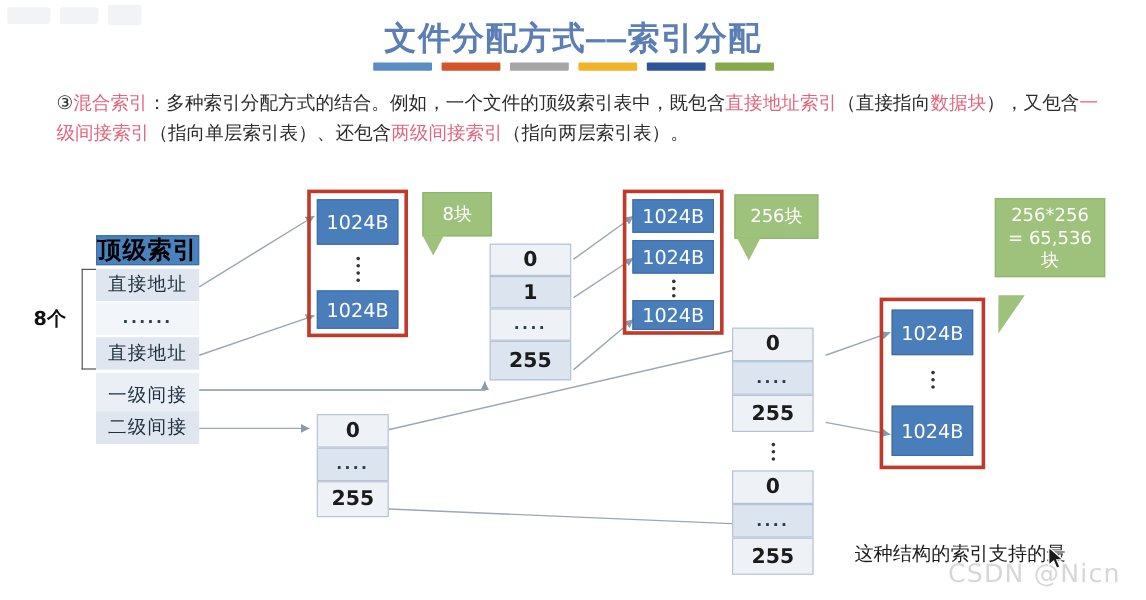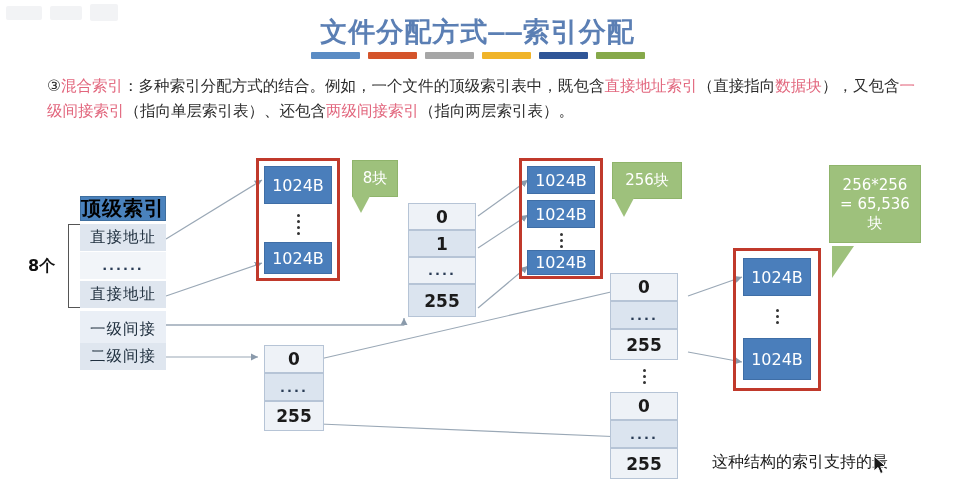--- a/index.html
+++ b/index.html
@@ -221,21 +221,21 @@
   <div class="redbox" style="left:256px;top:158px;width:84px;height:123px;"></div>
   <div class="blk" style="left:264px;top:166px;width:68px;height:38px;">1024B</div>
   <div class="vdots" style="left:296px;top:212px;width:4px;height:24px;">
     <i></i>
       <i></i>
       <i></i>
       <i></i>
   </div>
   <div class="blk" style="left:264px;top:242px;width:68px;height:32px;">1024B</div>
 
-  <div class="callout" style="left:352px;top:160px;width:46px;height:37px;">8块</div>
+  <div class="callout" style="left:352px;top:160px;width:58px;height:37px;">8块</div>
   <div class="cursor" style="left:352px;top:196px;border-left:9px solid transparent;border-right:9px solid transparent;border-top:17px solid #9ec17c;"></div>
 
   <div class="cell num" style="left:408px;top:203px;width:68px;height:27px;">0</div>
   <div class="cell num alt" style="left:408px;top:230px;width:68px;height:27px;">1</div>
   <div class="cell dots" style="left:408px;top:257px;width:68px;height:27px;">....</div>
   <div class="cell num alt" style="left:408px;top:284px;width:68px;height:33px;">255</div>
 
   <div class="redbox" style="left:519px;top:158px;width:84px;height:121px;"></div>
   <div class="blk" style="left:527px;top:166px;width:68px;height:28px;">1024B</div>
   <div class="blk" style="left:527px;top:200px;width:68px;height:28px;">1024B</div>
@@ -269,25 +269,26 @@
 
   <div class="redbox" style="left:733px;top:248px;width:88px;height:143px;"></div>
   <div class="blk" style="left:743px;top:258px;width:68px;height:38px;">1024B</div>
   <div class="vdots" style="left:775px;top:308px;width:4px;height:16px;">
     <i></i>
       <i></i>
       <i></i>
   </div>
   <div class="blk" style="left:743px;top:338px;width:68px;height:42px;">1024B</div>
 
-  <div class="callout" style="left:829px;top:165px;width:92px;height:78px;flex-direction:column;white-space:pre-line;">256*256
+  <div class="callout" style="left:829px;top:165px;width:92px;height:66px;flex-direction:column;white-space:pre-line;">256*256
 = 65,536
 块</div>
   <div class="cursor" style="left:832px;top:246px;border-left:0 solid transparent;border-right:22px solid transparent;border-top:32px solid #9ec17c;"></div>
 
   <div class="bottomnote" style="left:712px;top:450px;">这种结构的索引支持的最</div>
 
+  <div class="watermark" style="left:790px;top:466px;">CSDN @Nicn</div>
 
   <svg class="cursor" style="left:873px;top:455px;width:16px;height:22px;" viewBox="0 0 16 22">
     <path d="M1,1 L1,16 L5,12.5 L7.6,18.6 L10.2,17.4 L7.7,11.6 L12.8,11.4 Z" fill="#1a1a1a" stroke="#ffffff" stroke-width="1"></path>
   </svg>
 
 </div>
 
 </body></html>

